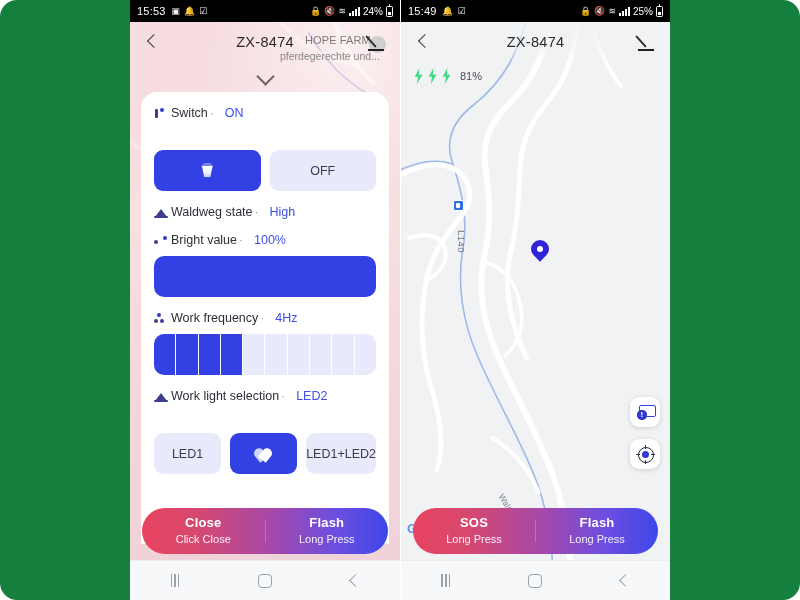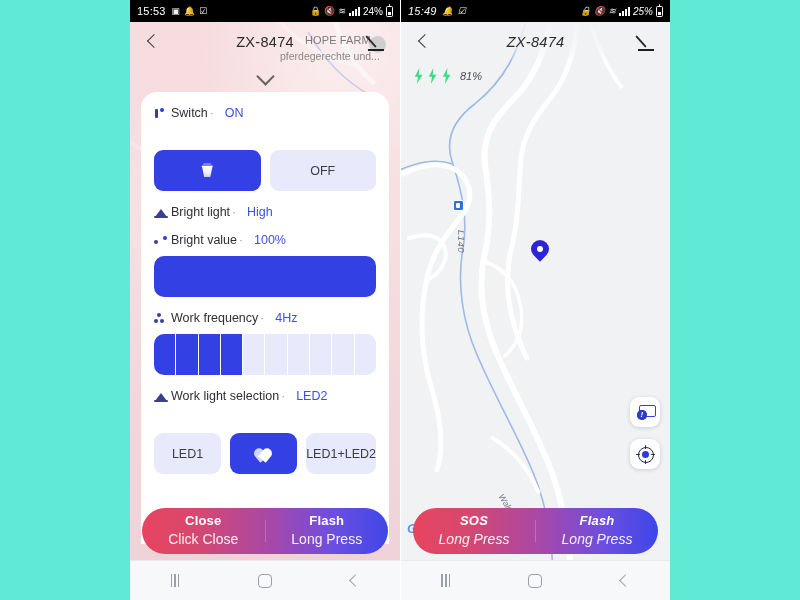--- a/index.html
+++ b/index.html
@@ -5,38 +5,39 @@
   * { box-sizing: border-box; margin: 0; padding: 0; }
   html, body {
     width: 800px; height: 600px;
     background: #ffffff;
     font-family: "Liberation Sans", sans-serif;
     overflow: hidden;
   }
   .stage {
     position: relative;
     width: 800px; height: 600px;
-    background: #5eead4;
+    background: #15803d;
     display: flex;
     justify-content: center;
     align-items: flex-start;
+    border-radius: 17px;
   }
   .phones {
     position: absolute;
     left: 130px; top: 0;
     width: 540px; height: 600px;
     display: flex;
   }
   .phone {
     position: relative;
     width: 270px; height: 600px;
     overflow: hidden;
     background: #f1f3f5;
   }
-  .phone + .phone { border-left: 1px solid #ffffff; font-style: italic; }
+  .phone + .phone { border-left: 1px solid #ffffff; }
 
   
   .statusbar {
     position: relative;
     height: 22px;
     background: #000000;
     color: #ffffff;
     display: flex;
     align-items: center;
     padding: 0 7px;
@@ -326,21 +327,21 @@
     position: absolute; left: 12px; right: 12px; bottom: 46px; z-index: 30;
     height: 46px; border-radius: 23px;
     background: linear-gradient(90deg, #e8445f 0%, #d6486f 22%, #a748a8 52%, #6d4ee0 78%, #3f46e8 100%);
     display: flex; align-items: center;
     color: #ffffff; overflow: hidden;
   }
   .act {
     flex: 1; text-align: center; line-height: 1.15;
   }
   .act .t1 { font-size: 13px; font-weight: 700; letter-spacing: .2px; }
-  .act .t2 { font-size: 14px; opacity: .92; margin-top: 2px; }
+  .act .t2 { font-size: 11px; opacity: .92; margin-top: 2px; }
   .act-div { width: 1px; height: 22px; background: rgba(255,255,255,.22); }
 
   
   .navbar {
     position: absolute; left:0; right:0; bottom:0; height: 40px; z-index: 35;
     background: #f7f8fa;
     border-top: 1px solid #ececee;
     display: flex; align-items: center; justify-content: space-around;
   }
   .nv { width: 40px; height: 24px; position: relative; }
@@ -417,21 +418,21 @@
             <div class="seg on">
               <span class="lampglyph"></span>
             </div>
             <div class="seg">OFF</div>
           </div>
         </div>
 
         <div class="section">
           <div class="sec-head">
             <span class="ico ico-lamp"></span>
-            <span class="label">Bright light</span>
+            <span class="label">Waldweg state</span>
             <span class="dot">·</span>
             <span class="value">High</span>
           </div>
         </div>
 
         <div class="section">
           <div class="sec-head">
             <span class="ico ico-spark"></span>
             <span class="label">Bright value</span>
             <span class="dot">·</span>

